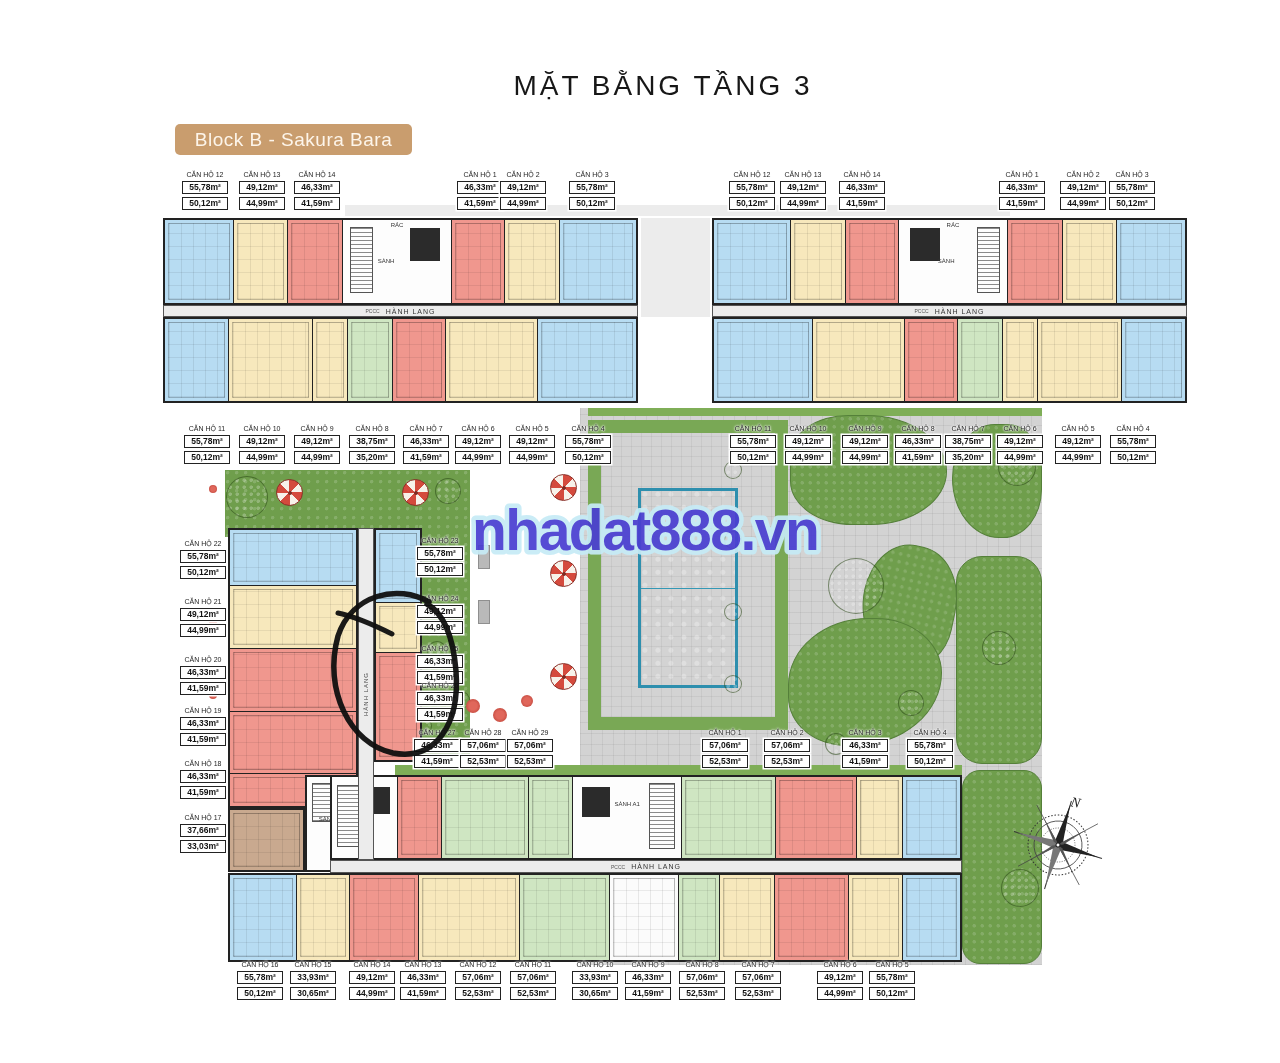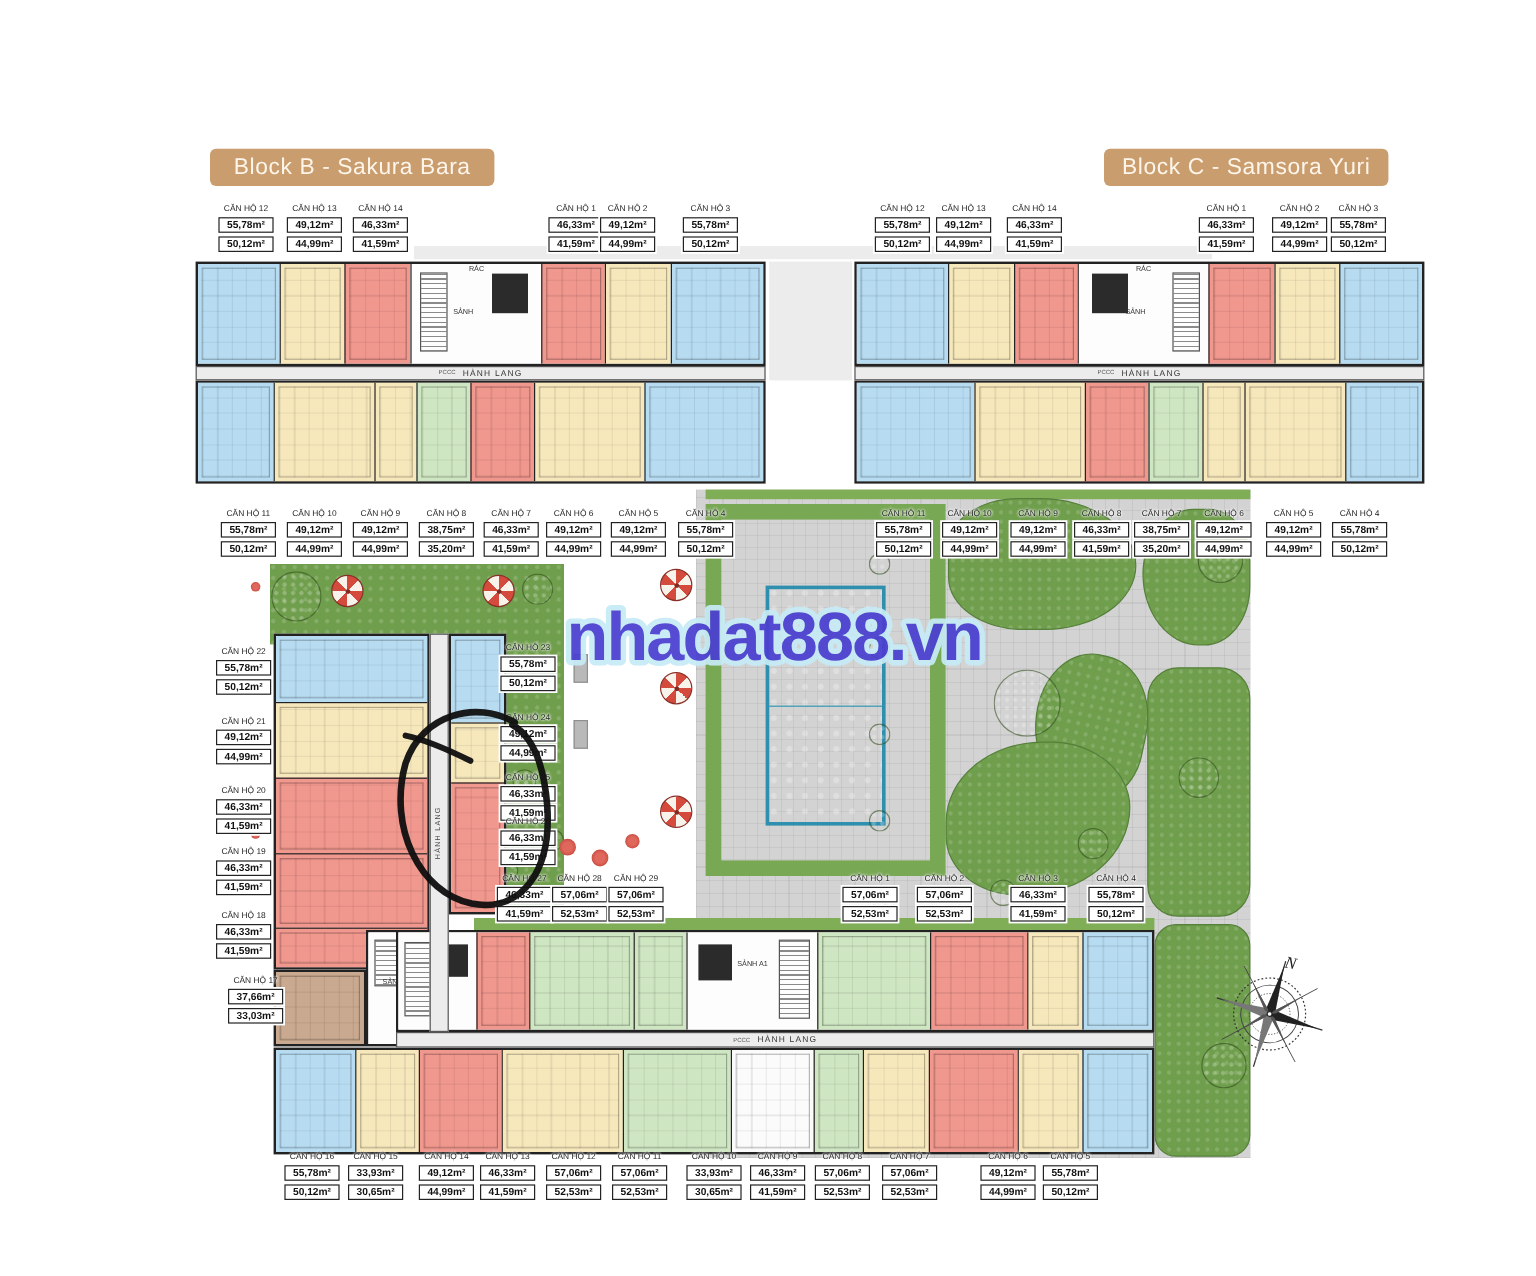--- a/index.html
+++ b/index.html
@@ -80,22 +80,22 @@
   
   .wm{position:absolute;left:466px;top:494px;z-index:30;opacity:.93;pointer-events:none;}
   .annot{position:absolute;left:0;top:0;z-index:60;pointer-events:none;}
   .compass{position:absolute;left:1008px;top:793px;z-index:55;}
 </style>
 </head>
 <body>
 
 <div class="stage">
 
+  <div class="title">MẶT BẰNG TẦNG 3</div>
   <div class="badge badge-b">Block B - Sakura Bara</div>
-  <div class="badge badge-c">Block C - Samsora Yuri</div>
 
   <div class="gapstrip" style="left:345px;top:205px;width:665px;height:11px;"></div>
   <div class="gapstrip" style="left:641px;top:218px;width:69px;height:99px;"></div>
   <div class="courtyard pave"></div>
   <div class="grass" style="left:588px;top:408px;width:454px;height:8px;"></div>
   <div class="grass" style="left:395px;top:765px;width:567px;height:11px;"></div>
   <div class="garden" style="left:225px;top:470px;width:245px;height:67px;"></div>
   <div class="garden" style="left:418px;top:470px;width:52px;height:296px;"></div>
   <div class="poolframe"></div>
   <div class="pool"></div>
@@ -422,21 +422,21 @@
       <div class="ulabel" style="left: 203px; top: 707px;">
         <div class="uname">CĂN HỘ 19</div>
         <div class="ubox">46,33m²</div>
         <div class="ubox">41,59m²</div>
       </div>
       <div class="ulabel" style="left: 203px; top: 760px;">
         <div class="uname">CĂN HỘ 18</div>
         <div class="ubox">46,33m²</div>
         <div class="ubox">41,59m²</div>
       </div>
-      <div class="ulabel" style="left: 203px; top: 814px; margin-left: 10px;">
+      <div class="ulabel" style="left: 203px; top: 814px;">
         <div class="uname">CĂN HỘ 17</div>
         <div class="ubox">37,66m²</div>
         <div class="ubox">33,03m²</div>
       </div>
       <div class="ulabel" style="left: 440px; top: 537px;">
         <div class="uname">CĂN HỘ 23</div>
         <div class="ubox">55,78m²</div>
         <div class="ubox">50,12m²</div>
       </div>
       <div class="ulabel" style="left: 440px; top: 595px;">

